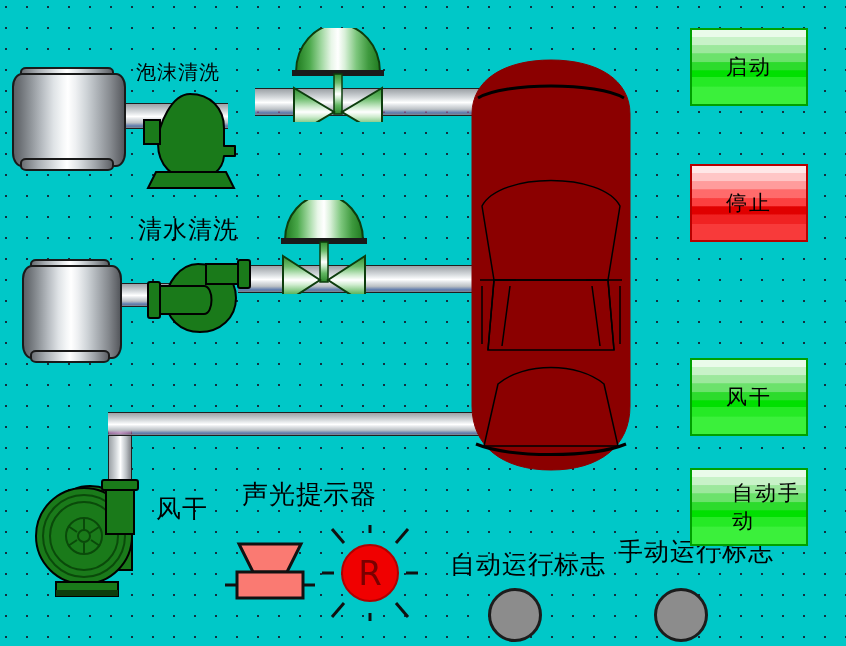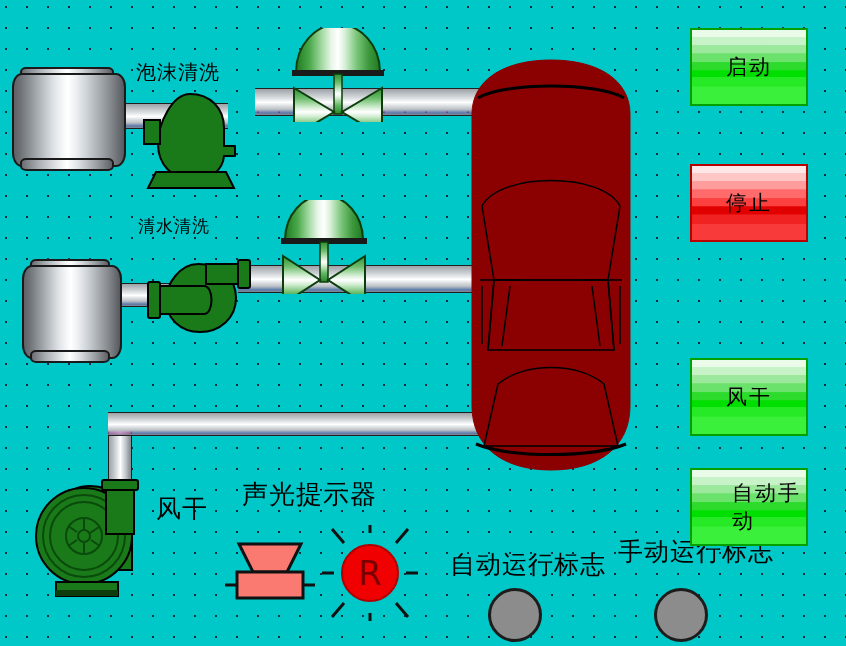--- a/index.html
+++ b/index.html
@@ -264,21 +264,21 @@
         <path d="M74,78 L86,92"></path>
         <path d="M48,88 L48,100"></path>
       </g>
       <circle cx="48" cy="48" r="28" fill="#f00000" stroke="#b00000" stroke-width="2"></circle>
       <text x="48" y="60" text-anchor="middle" font-family="DejaVu Sans, Liberation Sans, sans-serif" font-size="34" fill="#7a0000">R</text>
     </svg>
   </div>
 
   <div class="lbl" style="left:136px;top:44px;font-size:20px;margin-top:18px;">泡沫清洗</div>
 
-  <div class="lbl" style="left:138px;top:218px;font-size:17px;font-family:Liberation Serif, serif;">清水清洗</div>
+  <div class="lbl" style="left:138px;top:218px;font-size:24px;font-family:Liberation Serif, serif;">清水清洗</div>
 
   <div class="lbl" style="left:156px;top:496px;font-size:25px;">风干</div>
 
   <div class="lbl" style="left:450px;top:552px;font-size:25px;">自动运行标志</div>
 
   <div class="lbl" style="left:242px;top:481px;font-size:26px;">声光提示器</div>
 
   <div class="lbl" style="left:618px;top:539px;font-size:25px;">手动运行标志</div>
 
   <div class="lamp" style="left:488px;top:588px;"></div>

